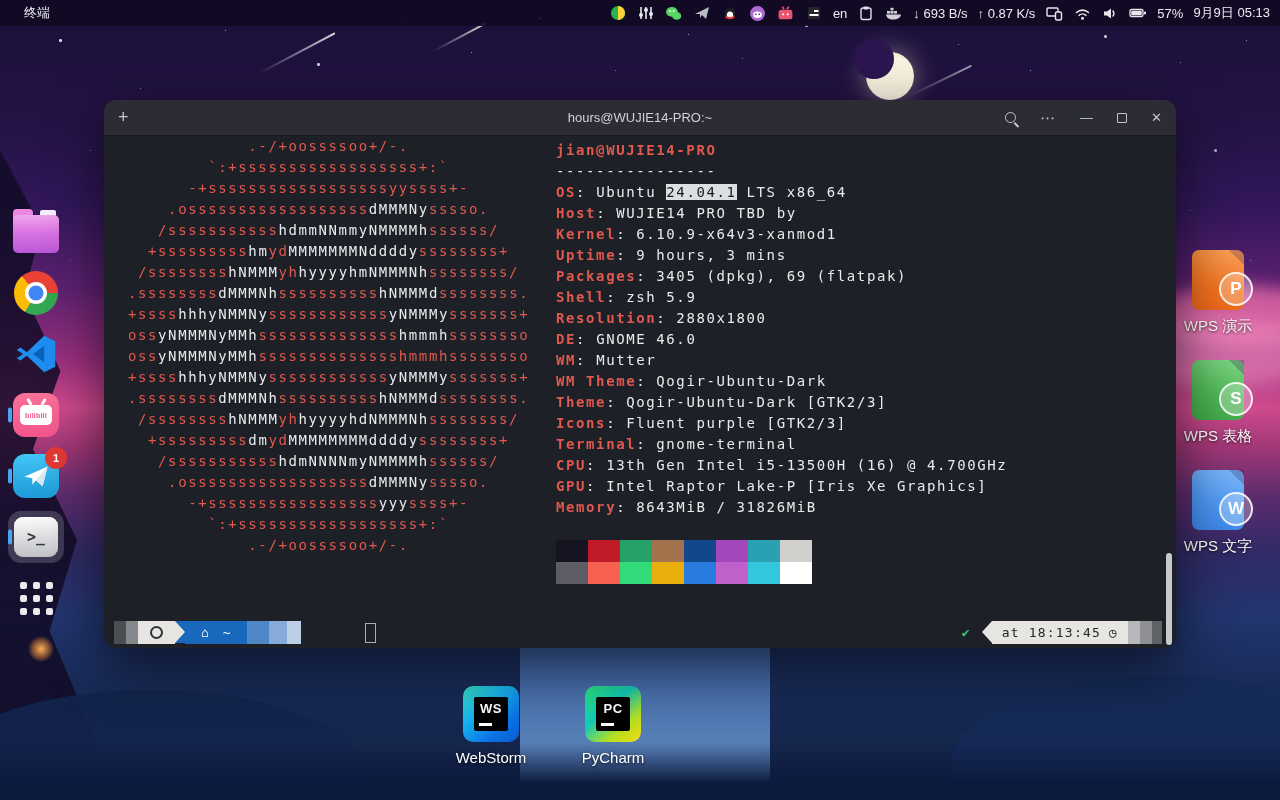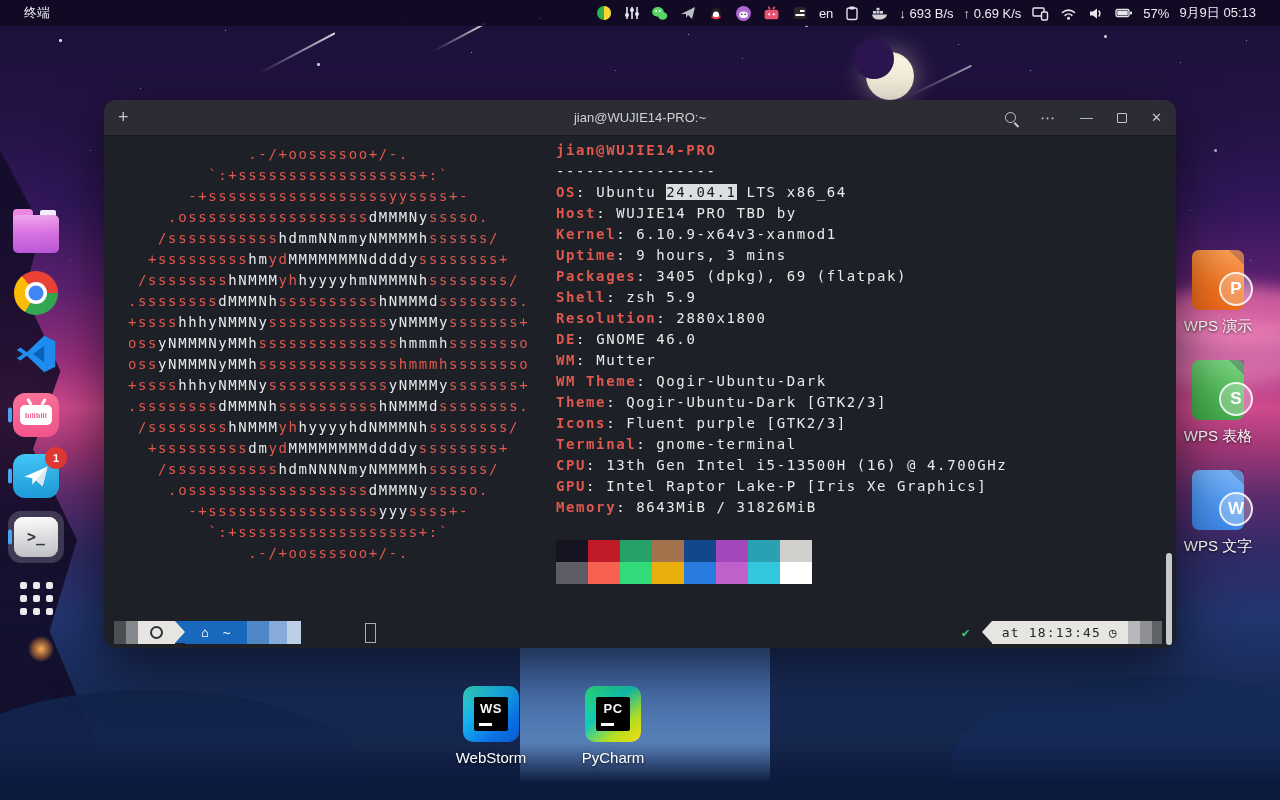--- a/index.html
+++ b/index.html
@@ -34,21 +34,21 @@
   .cavefloor{position:absolute;left:0;top:742px;width:1280px;height:58px;background:linear-gradient(180deg,rgba(10,22,52,0),#0c1a3e 70%);}
   .rock-l{position:absolute;left:-60px;top:690px;width:420px;height:160px;border-radius:50% 50% 0 0;background:#13254e;opacity:.9}
   .rock-r{position:absolute;left:950px;top:676px;width:420px;height:180px;border-radius:50% 50% 0 0;background:#152a57;opacity:.9}
   .pinkblob1{position:absolute;left:1150px;top:286px;width:180px;height:60px;border-radius:50%;background:#e66aa8;filter:blur(8px);opacity:.8}
   .pinkblob2{position:absolute;left:1120px;top:318px;width:200px;height:70px;border-radius:50%;background:#f490bf;filter:blur(10px);opacity:.6}
 
   
   .panel{position:absolute;left:0;top:0;width:1280px;height:26px;background:rgba(17,10,36,.92);
     display:flex;align-items:center;color:#f0f0f2;font-size:13px;z-index:50}
   .panel-app{margin-left:24px;font-weight:500}
-  .panel-right{margin-left:auto;display:flex;align-items:center;gap:10px;margin-right:24px}
+  .panel-right{margin-left:auto;display:flex;align-items:center;gap:10px;margin-right:10px}
   .tray{display:flex;align-items:center;justify-content:center;width:18px;height:18px}
   .tray svg{display:block}
   .tray-text{font-size:13px;color:#ececf0;white-space:nowrap}
 
   
   .dock{position:absolute;left:4px;top:208px;display:flex;flex-direction:column;gap:13px;z-index:40}
   .dock-item{position:relative;width:64px;height:48px;display:flex;align-items:center;justify-content:center}
   .run-pill{position:absolute;left:4px;top:50%;transform:translateY(-50%);width:4px;height:15px;border-radius:3px;background:#4aa4f4}
   .folder-icon{position:relative;width:46px;height:38px;margin-top:4px}
   .folder-icon .tab{position:absolute;left:0;top:-6px;width:20px;height:10px;border-radius:4px 4px 0 0;background:#ee86e4}
@@ -105,21 +105,21 @@
   .tb-title{color:#cfd1d4;font-size:13px}
   .tb-right{position:absolute;right:14px;display:flex;align-items:center;gap:24px;color:#c4c6c9}
   .ic-search{position:relative;width:11px;height:11px;border:1.6px solid #c4c6c9;border-radius:50%}
   .ic-search::after{content:"";position:absolute;left:9px;top:9px;width:6px;height:1.6px;background:#c4c6c9;transform:rotate(45deg);transform-origin:0 0}
   .ic-more{font-size:15px;letter-spacing:1px;line-height:10px}
   .ic-min{font-size:13px;line-height:10px}
   .ic-max{width:10px;height:10px;border:1.4px solid #c4c6c9;border-radius:1px}
   .ic-close{font-size:13px;line-height:10px}
 
   .mono{font-family:"DejaVu Sans Mono",monospace;font-size:14px;line-height:21px;letter-spacing:1.6px;white-space:pre}
-  .ascii{position:absolute;left:24px;top:44px}
+  .ascii{position:absolute;left:24px;top:36px}
   .info{position:absolute;left:452px;top:40px;color:#e9eaec}
   .nf-label{color:#e0584e;font-weight:bold}
   .nf-title{color:#e0584e;font-weight:bold}
   .nf-sep{color:#e9eaec}
   .nf-hl{background:#dcdee0;color:#16191e}
   .pal{position:absolute;left:452px;top:440px}
   .pal-row{display:flex}
   .pal-block{width:32px;height:22px}
 
   .prompt{position:absolute;left:10px;right:14px;bottom:4px;height:23px;display:flex;align-items:stretch;
@@ -233,21 +233,21 @@
       <span class="tray">
         <svg width="18" height="16" viewBox="0 0 18 16" fill="#cfd3d8">
             <rect x="2" y="6" width="3" height="2.6"></rect>
             <rect x="5.5" y="6" width="3" height="2.6"></rect>
             <rect x="9" y="6" width="3" height="2.6"></rect>
             <rect x="5.5" y="2.8" width="3" height="2.6"></rect>
             <path d="M1 9.5h15c-.6 3.2-3.4 5-8 5s-6.4-2-7-5z"></path>
           </svg>
         </span>
       <span class="tray-text">↓ 693 B/s</span>
-      <span class="tray-text">↑ 0.69 K/s</span>
+      <span class="tray-text">↑ 0.87 K/s</span>
       <span class="tray">
         <svg width="17" height="16" viewBox="0 0 17 16">
             <rect x="1" y="3" width="11" height="8" rx="1" stroke="#e8e8ec" stroke-width="1.4" fill="none"></rect>
             <rect x="9.5" y="7" width="6" height="8" rx="1.5" fill="#14102e" stroke="#e8e8ec" stroke-width="1.4"></rect>
           </svg>
         </span>
       <span class="tray">
         <svg width="17" height="15" viewBox="0 0 16 15" stroke="#e8e8ec" fill="none" stroke-width="1.6" stroke-linecap="round">
             <path d="M2 6.5a8.8 8.8 0 0 1 12 0"></path>
             <path d="M4.6 9.3a5 5 0 0 1 6.8 0"></path>
@@ -362,21 +362,21 @@
   <div class="desk-item" style="left:443px;top:686px">
     <div class="jb-icon jb-ws">
       <div class="jb-inner">WS</div>
     </div>
     <div class="desk-label">WebStorm</div>
   </div>
 
   <div class="win">
     <div class="titlebar">
       <span class="tb-newtab">+</span>
-      <span class="tb-title">jian@WUJIE14-PRO:~</span>
+      <span class="tb-title">hours@WUJIE14-PRO:~</span>
       <div class="tb-right">
         <span class="ic-search"></span>
         <span class="ic-more">⋯</span>
         <span class="ic-min">—</span>
         <span class="ic-max"></span>
         <span class="ic-close">✕</span>
       </div>
     </div>
 
     <div class="ascii mono"><div><span style="color: rgb(224, 88, 78);">            .-/+oossssoo+/-.</span></div><div><span style="color: rgb(224, 88, 78);">        `:+ssssssssssssssssss+:`</span></div><div><span style="color: rgb(224, 88, 78);">      -+ssssssssssssssssssyyssss+-</span></div><div><span style="color: rgb(224, 88, 78);">    .ossssssssssssssssss</span><span style="color: rgb(233, 234, 236);">dMMMNy</span><span style="color: rgb(224, 88, 78);">sssso.</span></div><div><span style="color: rgb(224, 88, 78);">   /sssssssssss</span><span style="color: rgb(233, 234, 236);">hdmmNNmmyNMMMMh</span><span style="color: rgb(224, 88, 78);">ssssss/</span></div><div><span style="color: rgb(224, 88, 78);">  +sssssssss</span><span style="color: rgb(233, 234, 236);">hm</span><span style="color: rgb(224, 88, 78);">yd</span><span style="color: rgb(233, 234, 236);">MMMMMMMNddddy</span><span style="color: rgb(224, 88, 78);">ssssssss+</span></div><div><span style="color: rgb(224, 88, 78);"> /ssssssss</span><span style="color: rgb(233, 234, 236);">hNMMM</span><span style="color: rgb(224, 88, 78);">yh</span><span style="color: rgb(233, 234, 236);">hyyyyhmNMMMNh</span><span style="color: rgb(224, 88, 78);">ssssssss/</span></div><div><span style="color: rgb(224, 88, 78);">.ssssssss</span><span style="color: rgb(233, 234, 236);">dMMMNh</span><span style="color: rgb(224, 88, 78);">ssssssssss</span><span style="color: rgb(233, 234, 236);">hNMMMd</span><span style="color: rgb(224, 88, 78);">ssssssss.</span></div><div><span style="color: rgb(224, 88, 78);">+ssss</span><span style="color: rgb(233, 234, 236);">hhhyNMMNy</span><span style="color: rgb(224, 88, 78);">ssssssssssss</span><span style="color: rgb(233, 234, 236);">yNMMMy</span><span style="color: rgb(224, 88, 78);">sssssss+</span></div><div><span style="color: rgb(224, 88, 78);">oss</span><span style="color: rgb(233, 234, 236);">yNMMMNyMMh</span><span style="color: rgb(224, 88, 78);">ssssssssssssss</span><span style="color: rgb(233, 234, 236);">hmmmh</span><span style="color: rgb(224, 88, 78);">ssssssso</span></div><div><span style="color: rgb(224, 88, 78);">oss</span><span style="color: rgb(233, 234, 236);">yNMMMNyMMh</span><span style="color: rgb(224, 88, 78);">sssssssssssssshmmmhssssssso</span></div><div><span style="color: rgb(224, 88, 78);">+ssss</span><span style="color: rgb(233, 234, 236);">hhhyNMMNy</span><span style="color: rgb(224, 88, 78);">ssssssssssss</span><span style="color: rgb(233, 234, 236);">yNMMMy</span><span style="color: rgb(224, 88, 78);">sssssss+</span></div><div><span style="color: rgb(224, 88, 78);">.ssssssss</span><span style="color: rgb(233, 234, 236);">dMMMNh</span><span style="color: rgb(224, 88, 78);">ssssssssss</span><span style="color: rgb(233, 234, 236);">hNMMMd</span><span style="color: rgb(224, 88, 78);">ssssssss.</span></div><div><span style="color: rgb(224, 88, 78);"> /ssssssss</span><span style="color: rgb(233, 234, 236);">hNMMM</span><span style="color: rgb(224, 88, 78);">yh</span><span style="color: rgb(233, 234, 236);">hyyyyhdNMMMNh</span><span style="color: rgb(224, 88, 78);">ssssssss/</span></div><div><span style="color: rgb(224, 88, 78);">  +sssssssss</span><span style="color: rgb(233, 234, 236);">dm</span><span style="color: rgb(224, 88, 78);">yd</span><span style="color: rgb(233, 234, 236);">MMMMMMMMddddy</span><span style="color: rgb(224, 88, 78);">ssssssss+</span></div><div><span style="color: rgb(224, 88, 78);">   /sssssssssss</span><span style="color: rgb(233, 234, 236);">hdmNNNNmyNMMMMh</span><span style="color: rgb(224, 88, 78);">ssssss/</span></div><div><span style="color: rgb(224, 88, 78);">    .ossssssssssssssssss</span><span style="color: rgb(233, 234, 236);">dMMMNy</span><span style="color: rgb(224, 88, 78);">sssso.</span></div><div><span style="color: rgb(224, 88, 78);">      -+sssssssssssssssss</span><span style="color: rgb(233, 234, 236);">yyy</span><span style="color: rgb(224, 88, 78);">ssss+-</span></div><div><span style="color: rgb(224, 88, 78);">        `:+ssssssssssssssssss+:`</span></div><div><span style="color: rgb(224, 88, 78);">            .-/+oossssoo+/-.</span></div></div>

